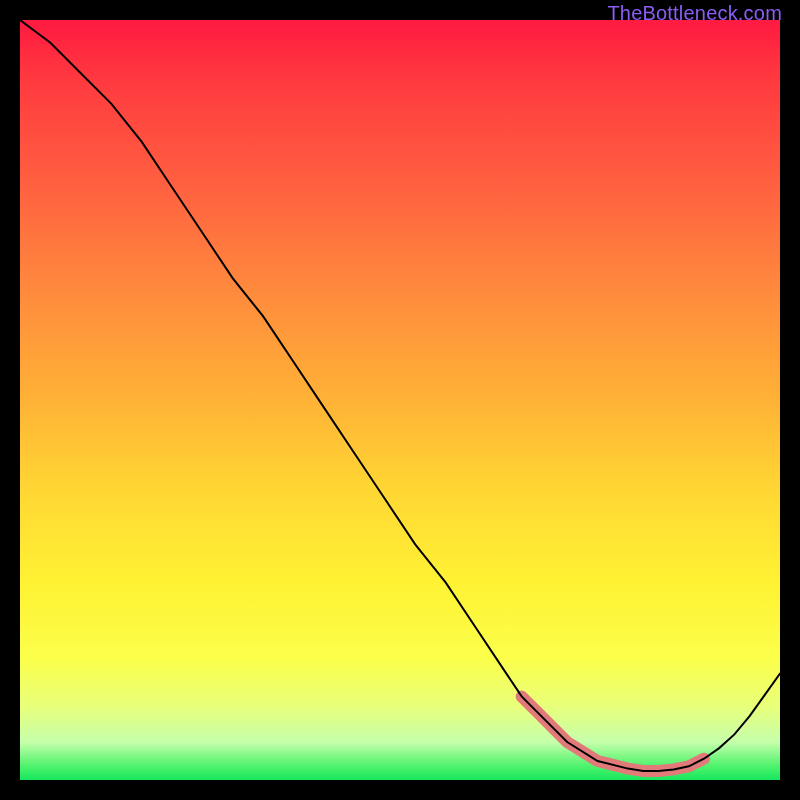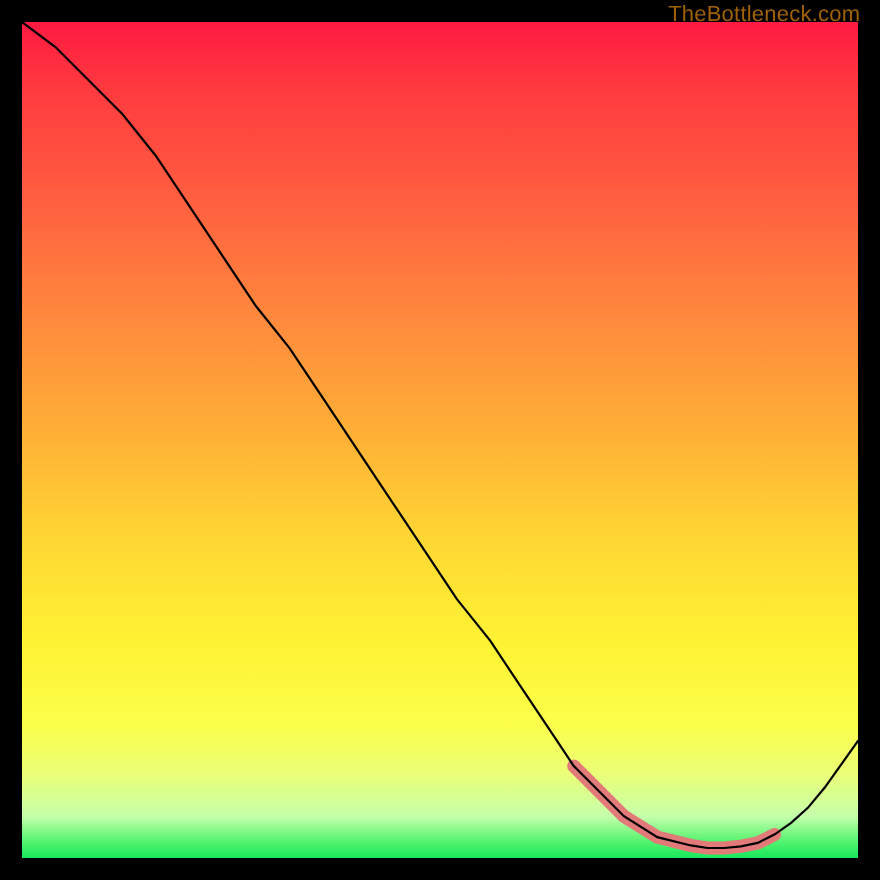--- a/index.html
+++ b/index.html
@@ -65,21 +65,21 @@
   .band {
     fill: none;
     stroke: #e37a7a;
     stroke-width: 12;
     stroke-linecap: round;
   }
   .watermark {
     position: absolute;
     top: 2px;
     right: 18px;
-    color: #a16207;
+    color: #8b5cf6;
     font-size: 20px;
     letter-spacing: 0.2px;
     user-select: none;
   }
 </style>
 </head>
 <body>
 
 <div class="watermark">TheBottleneck.com</div>
 

